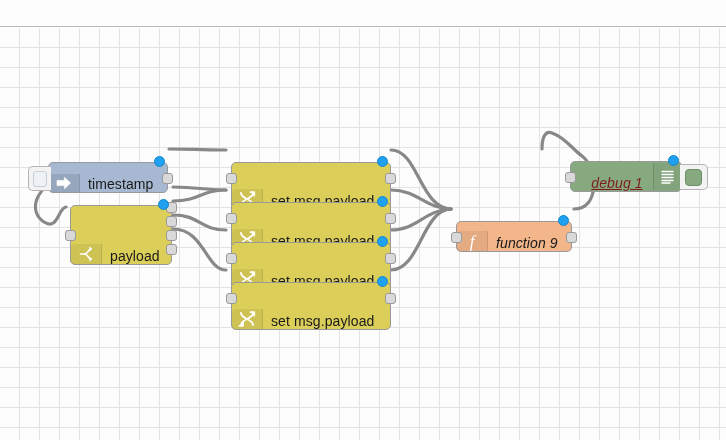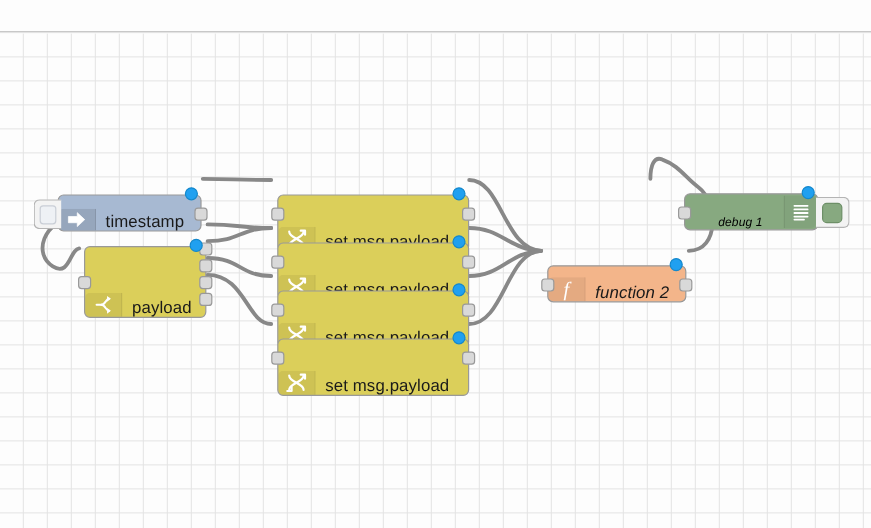--- a/index.html
+++ b/index.html
@@ -185,24 +185,25 @@
   
   #node-debug {
     left: 570px;
     top: 133px;
     width: 112px;
     height: 31px;
     background: #87a980;
   }
   #node-debug .node-label {
     font-style: italic;
-    font-size: 10px;
-    color: #000000;
+    font-size: 14px;
+    color: #7f1d1d;
     justify-content: center;
     padding-right: 26px;
+    text-decoration: underline;
   }
   .debug-lines-box {
     position: absolute;
     right: 1px;
     top: 1px;
     bottom: 1px;
     width: 26px;
     display: flex;
     align-items: center;
     justify-content: center;
@@ -371,21 +372,21 @@
       <span class="port port-out" style="top:10px;"></span>
       <span class="status-dot"></span>
     </div>
 
     <div class="node" id="node-function">
       <div class="node-icon-box">
         <svg class="icon-svg" width="18" height="20" viewBox="0 0 18 20" aria-hidden="true">
           <text x="9" y="15.5" text-anchor="middle" font-family="Liberation Serif, serif" font-size="17" font-style="italic" fill="#ffffff">f</text>
         </svg>
       </div>
-      <div class="node-label">function 2</div>
+      <div class="node-label">function 9</div>
       <span class="port port-in" style="top:10px;"></span>
       <span class="port port-out" style="top:10px;"></span>
       <span class="status-dot"></span>
     </div>
 
     <div class="node" id="node-debug">
       <div class="node-label">debug 1</div>
       <div class="debug-lines-box">
         <svg class="icon-svg" width="15" height="16" viewBox="0 0 15 16" aria-hidden="true">
           <g stroke="#ffffff" stroke-width="1.5" stroke-linecap="round">

